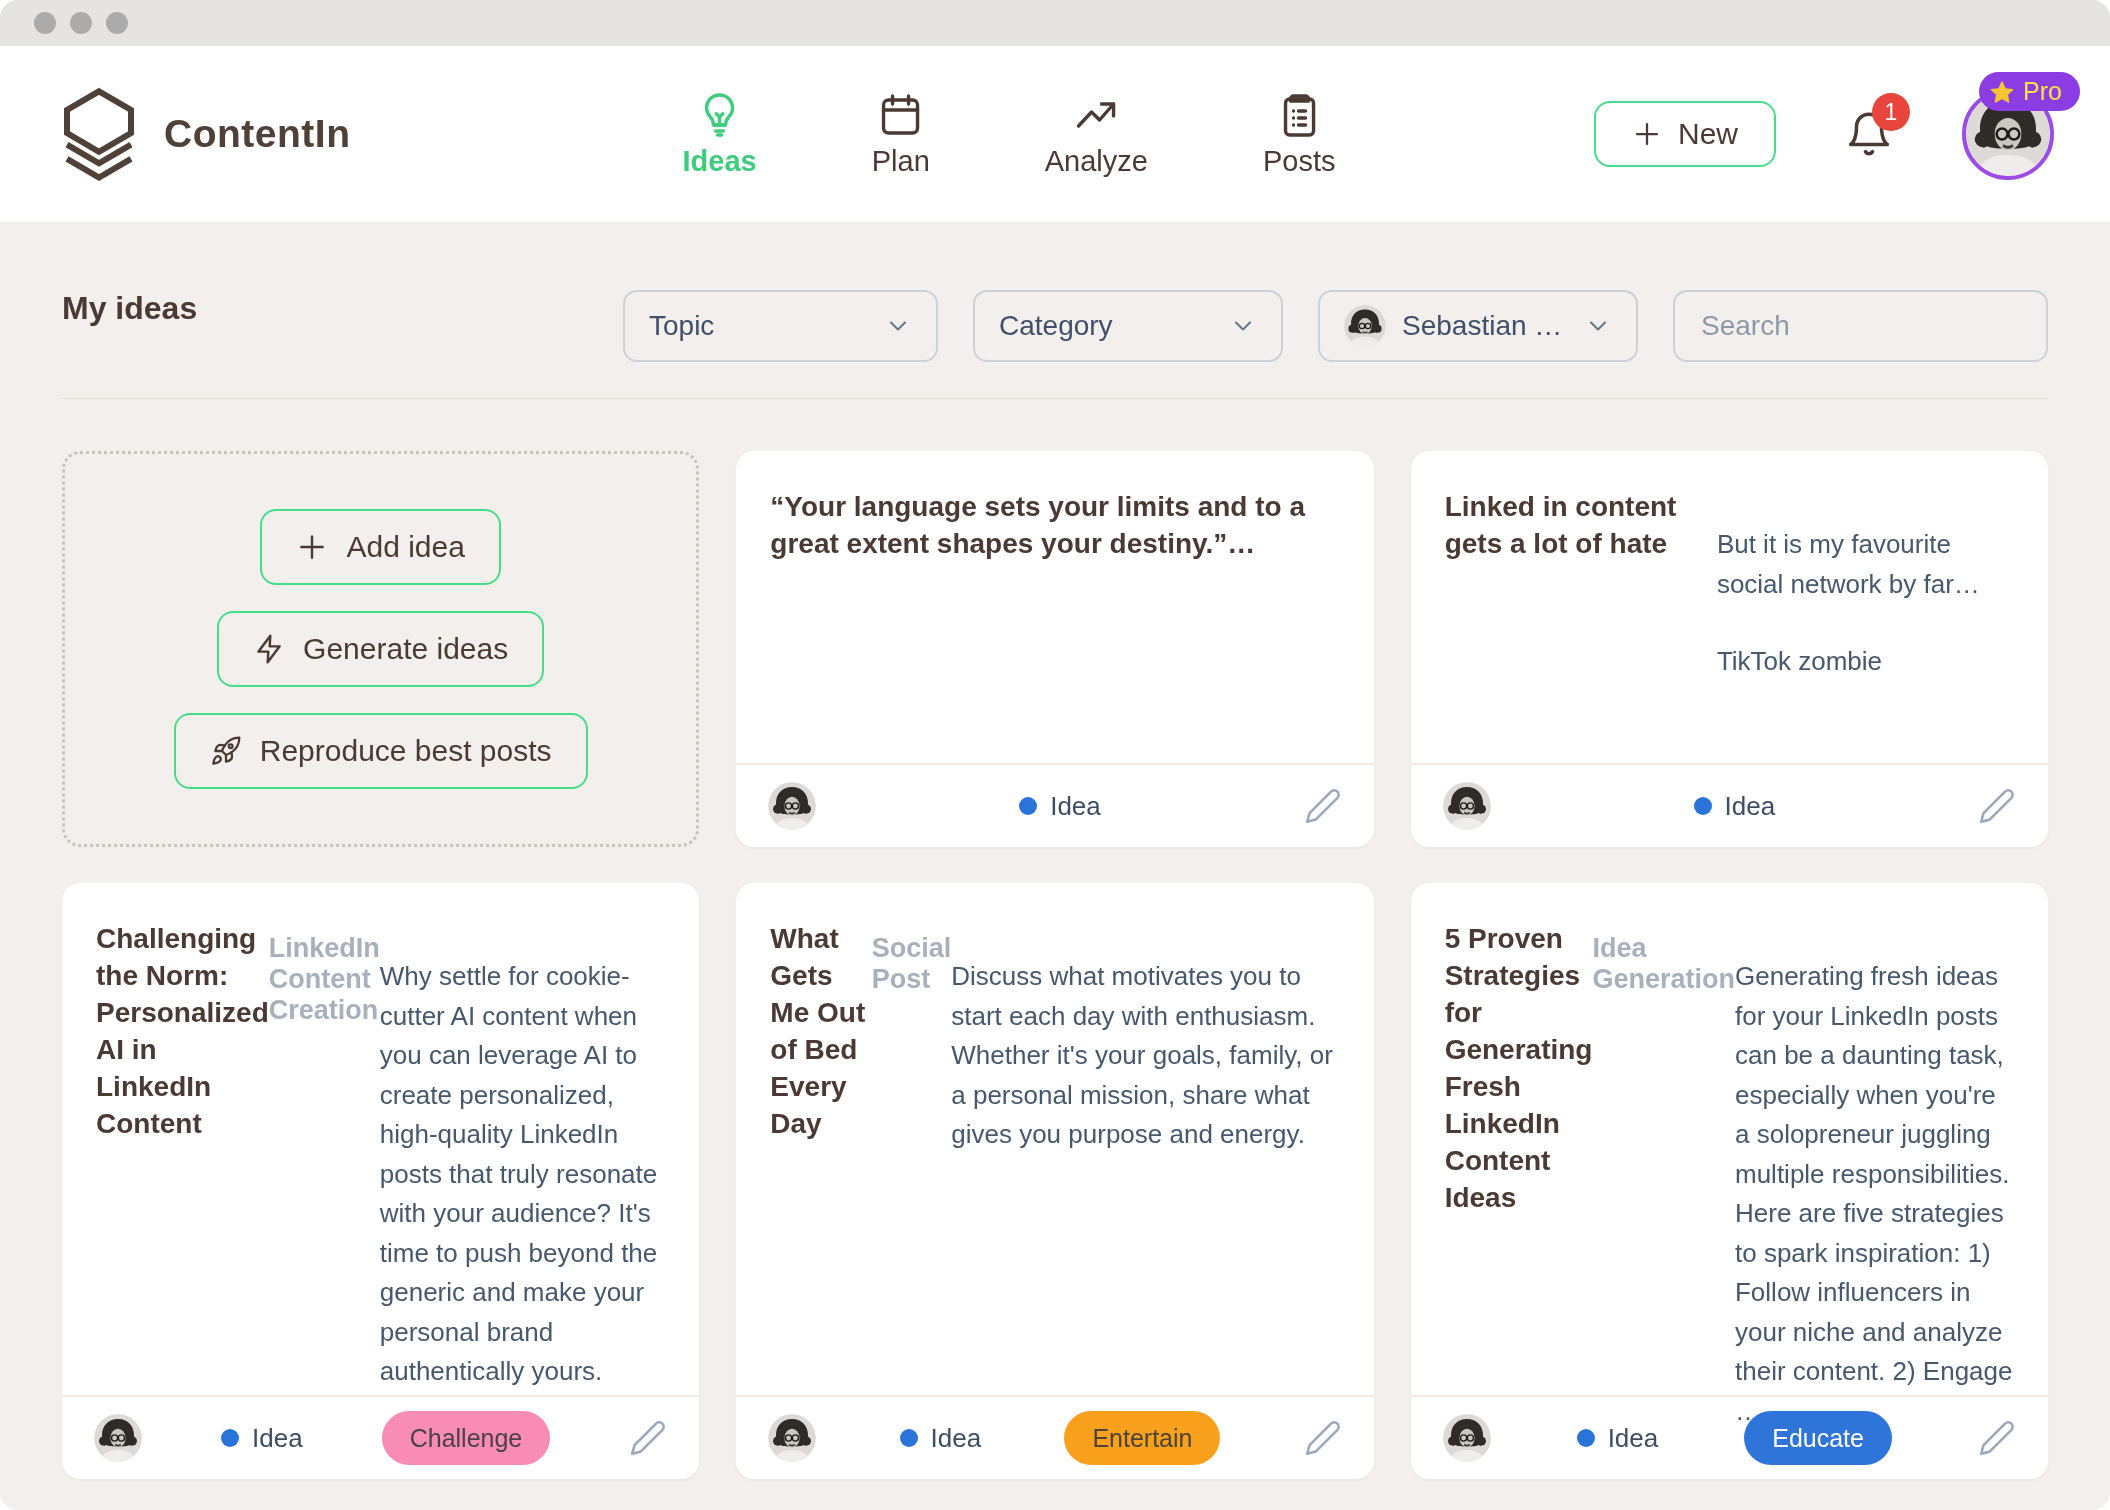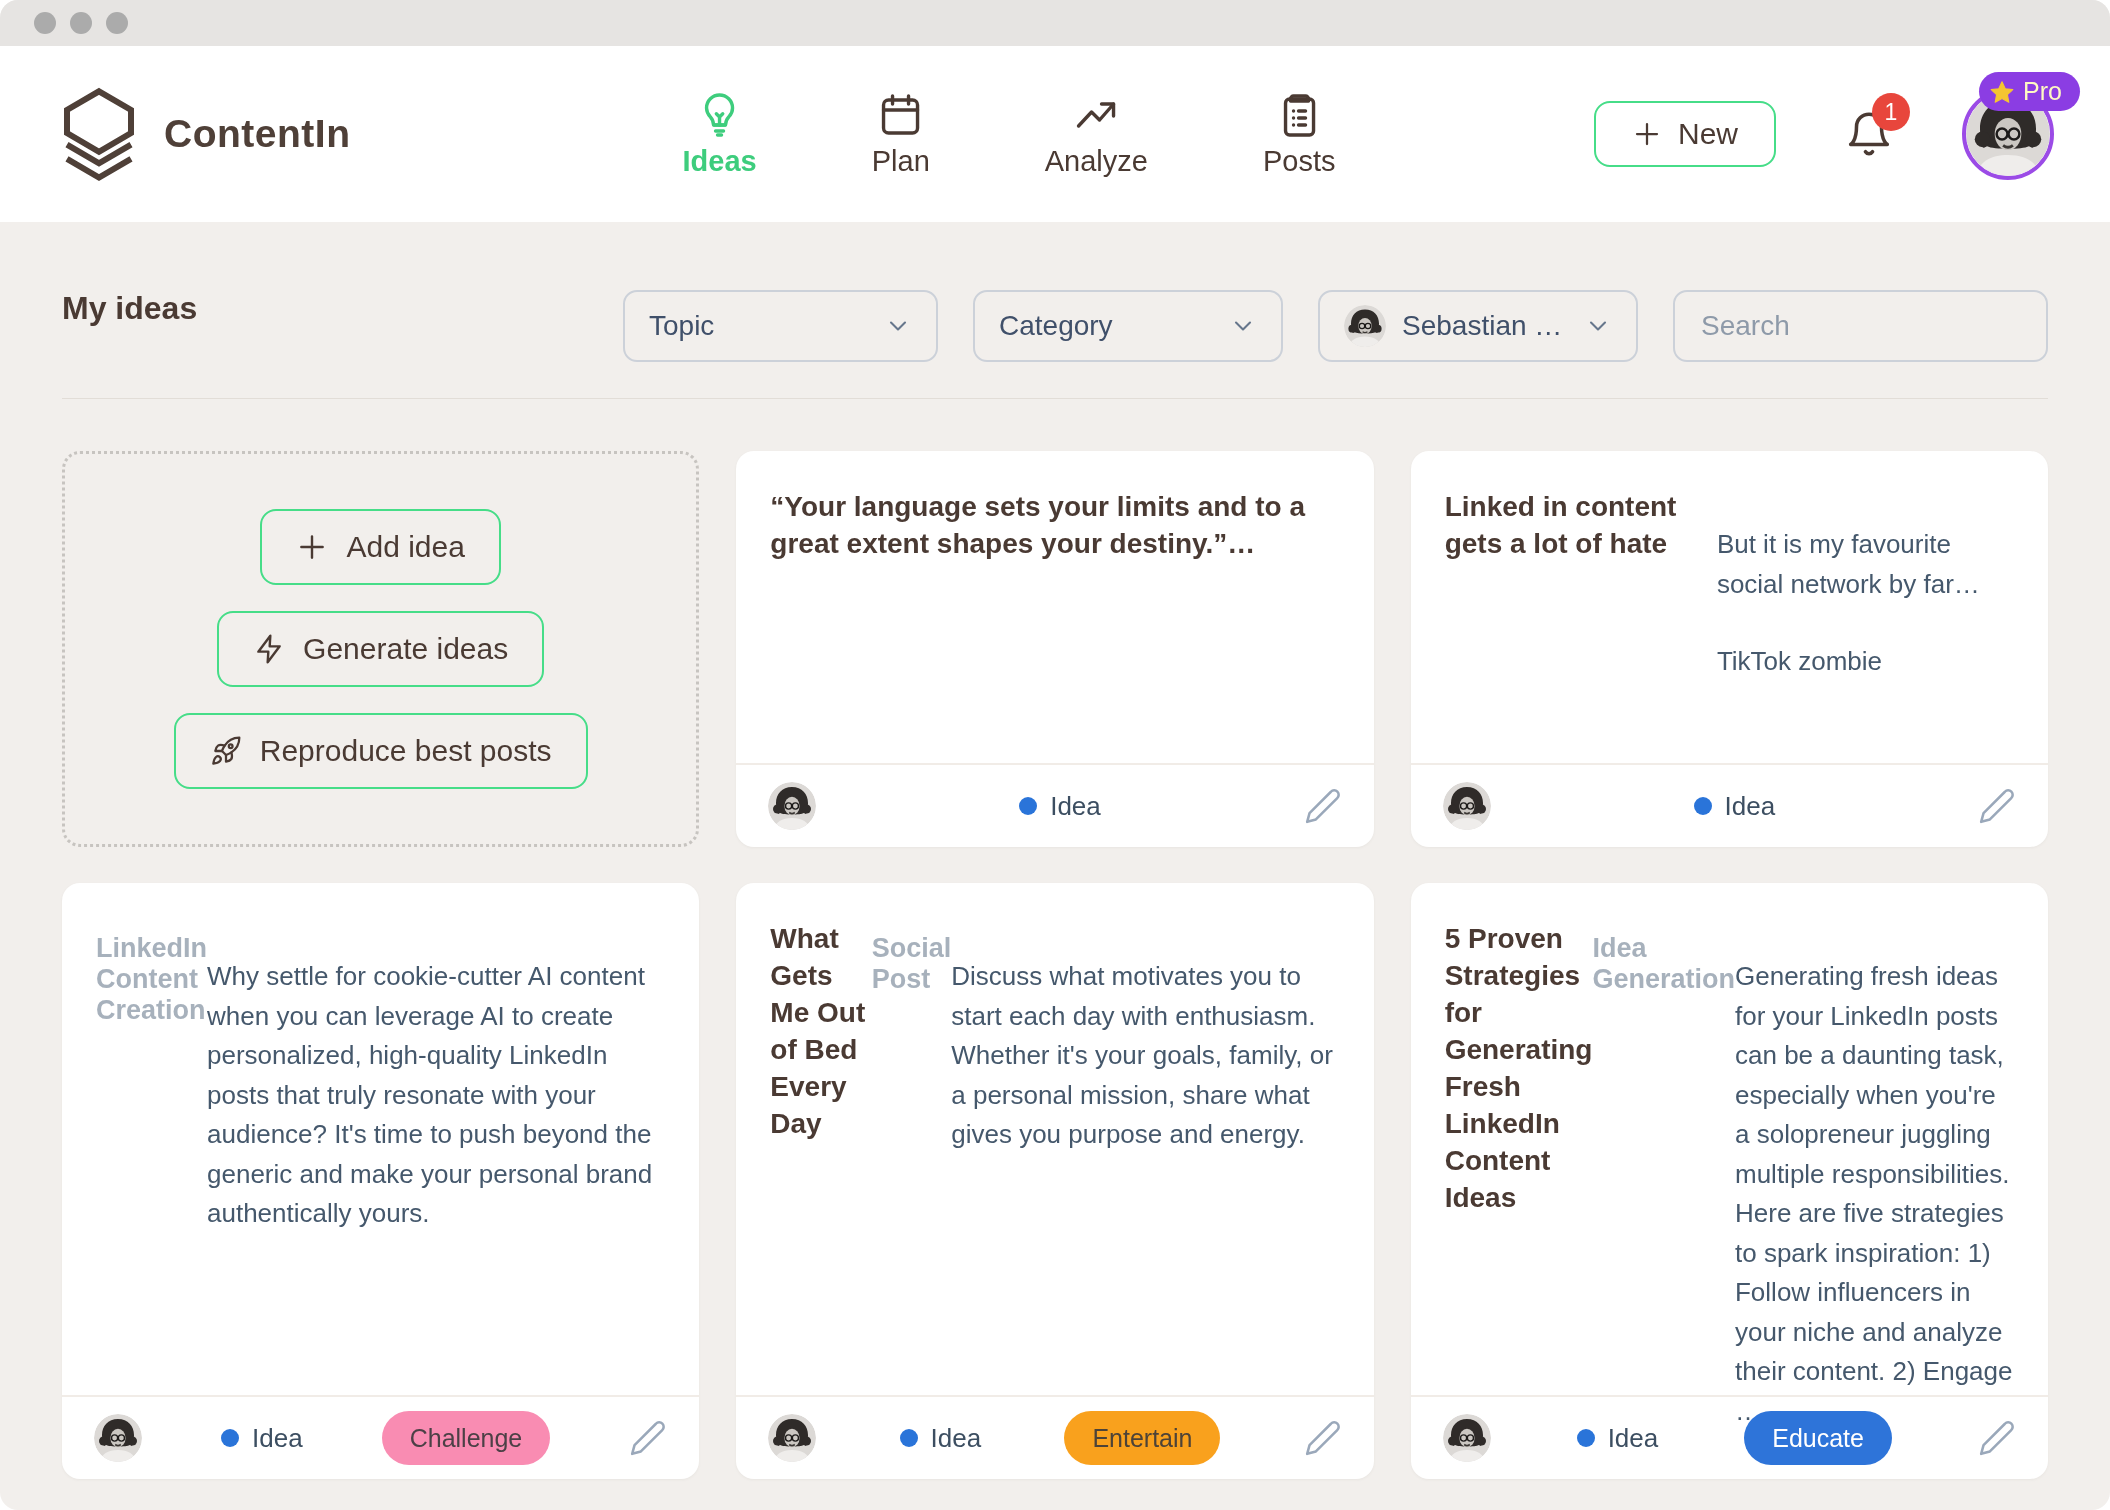--- a/index.html
+++ b/index.html
@@ -76,21 +76,21 @@
     border:4px solid #9b4be6;background:#fff;
     display:flex;align-items:center;justify-content:center;overflow:hidden;
     cursor:pointer;
   }
   .user-avatar svg{width:84px;height:84px;border-radius:50%;}
   .pro-badge{
     position:absolute;top:-16px;right:-26px;
     background:var(--purple);border-radius:999px;
     padding:5px 18px 5px 10px;
     display:flex;align-items:center;gap:8px;
-    color:#fef9c3;font-size:25px;
+    color:#fde047;font-size:25px;
   }
   .pro-badge svg{width:26px;height:26px;}
   
   .main{padding:0 62px;}
   .filterbar{margin-top:68px;display:flex;}
   .page-title{font-size:32px;font-weight:700;color:var(--ink);}
   .filter-controls{margin-left:auto;display:flex;gap:35px;}
   .select{
     height:72px;border:2px solid var(--border-gray);border-radius:14px;
     display:flex;align-items:center;gap:16px;
@@ -378,20 +378,21 @@
           <button class="edit-btn">
             <svg viewBox="0 0 24 24" fill="none" stroke="currentColor" stroke-width="1.6" stroke-linecap="round" stroke-linejoin="round">
                 <path d="M17 3a2.83 2.83 0 1 1 4 4L7.5 20.5 2 22l1.5-5.5L17 3z"></path>
               </svg>
           </button>
         </div>
       </div>
 
       <div class="card">
         <div class="card-content">
+          <div class="card-title">Challenging the Norm: Personalized AI in LinkedIn Content</div>
           <div class="card-subtitle">LinkedIn Content Creation</div>
           <div class="card-rule"></div>
           <div class="card-body">
             <p>Why settle for cookie-cutter AI content when you can leverage AI to create personalized, high-quality LinkedIn posts that truly resonate with your audience? It's time to push beyond the generic and make your personal brand authentically yours.</p>
           </div>
         </div>
         <div class="card-footer">
           <span class="foot-av"><svg viewBox="0 0 48 48">
                 <use href="#av"></use>
               </svg></span>

